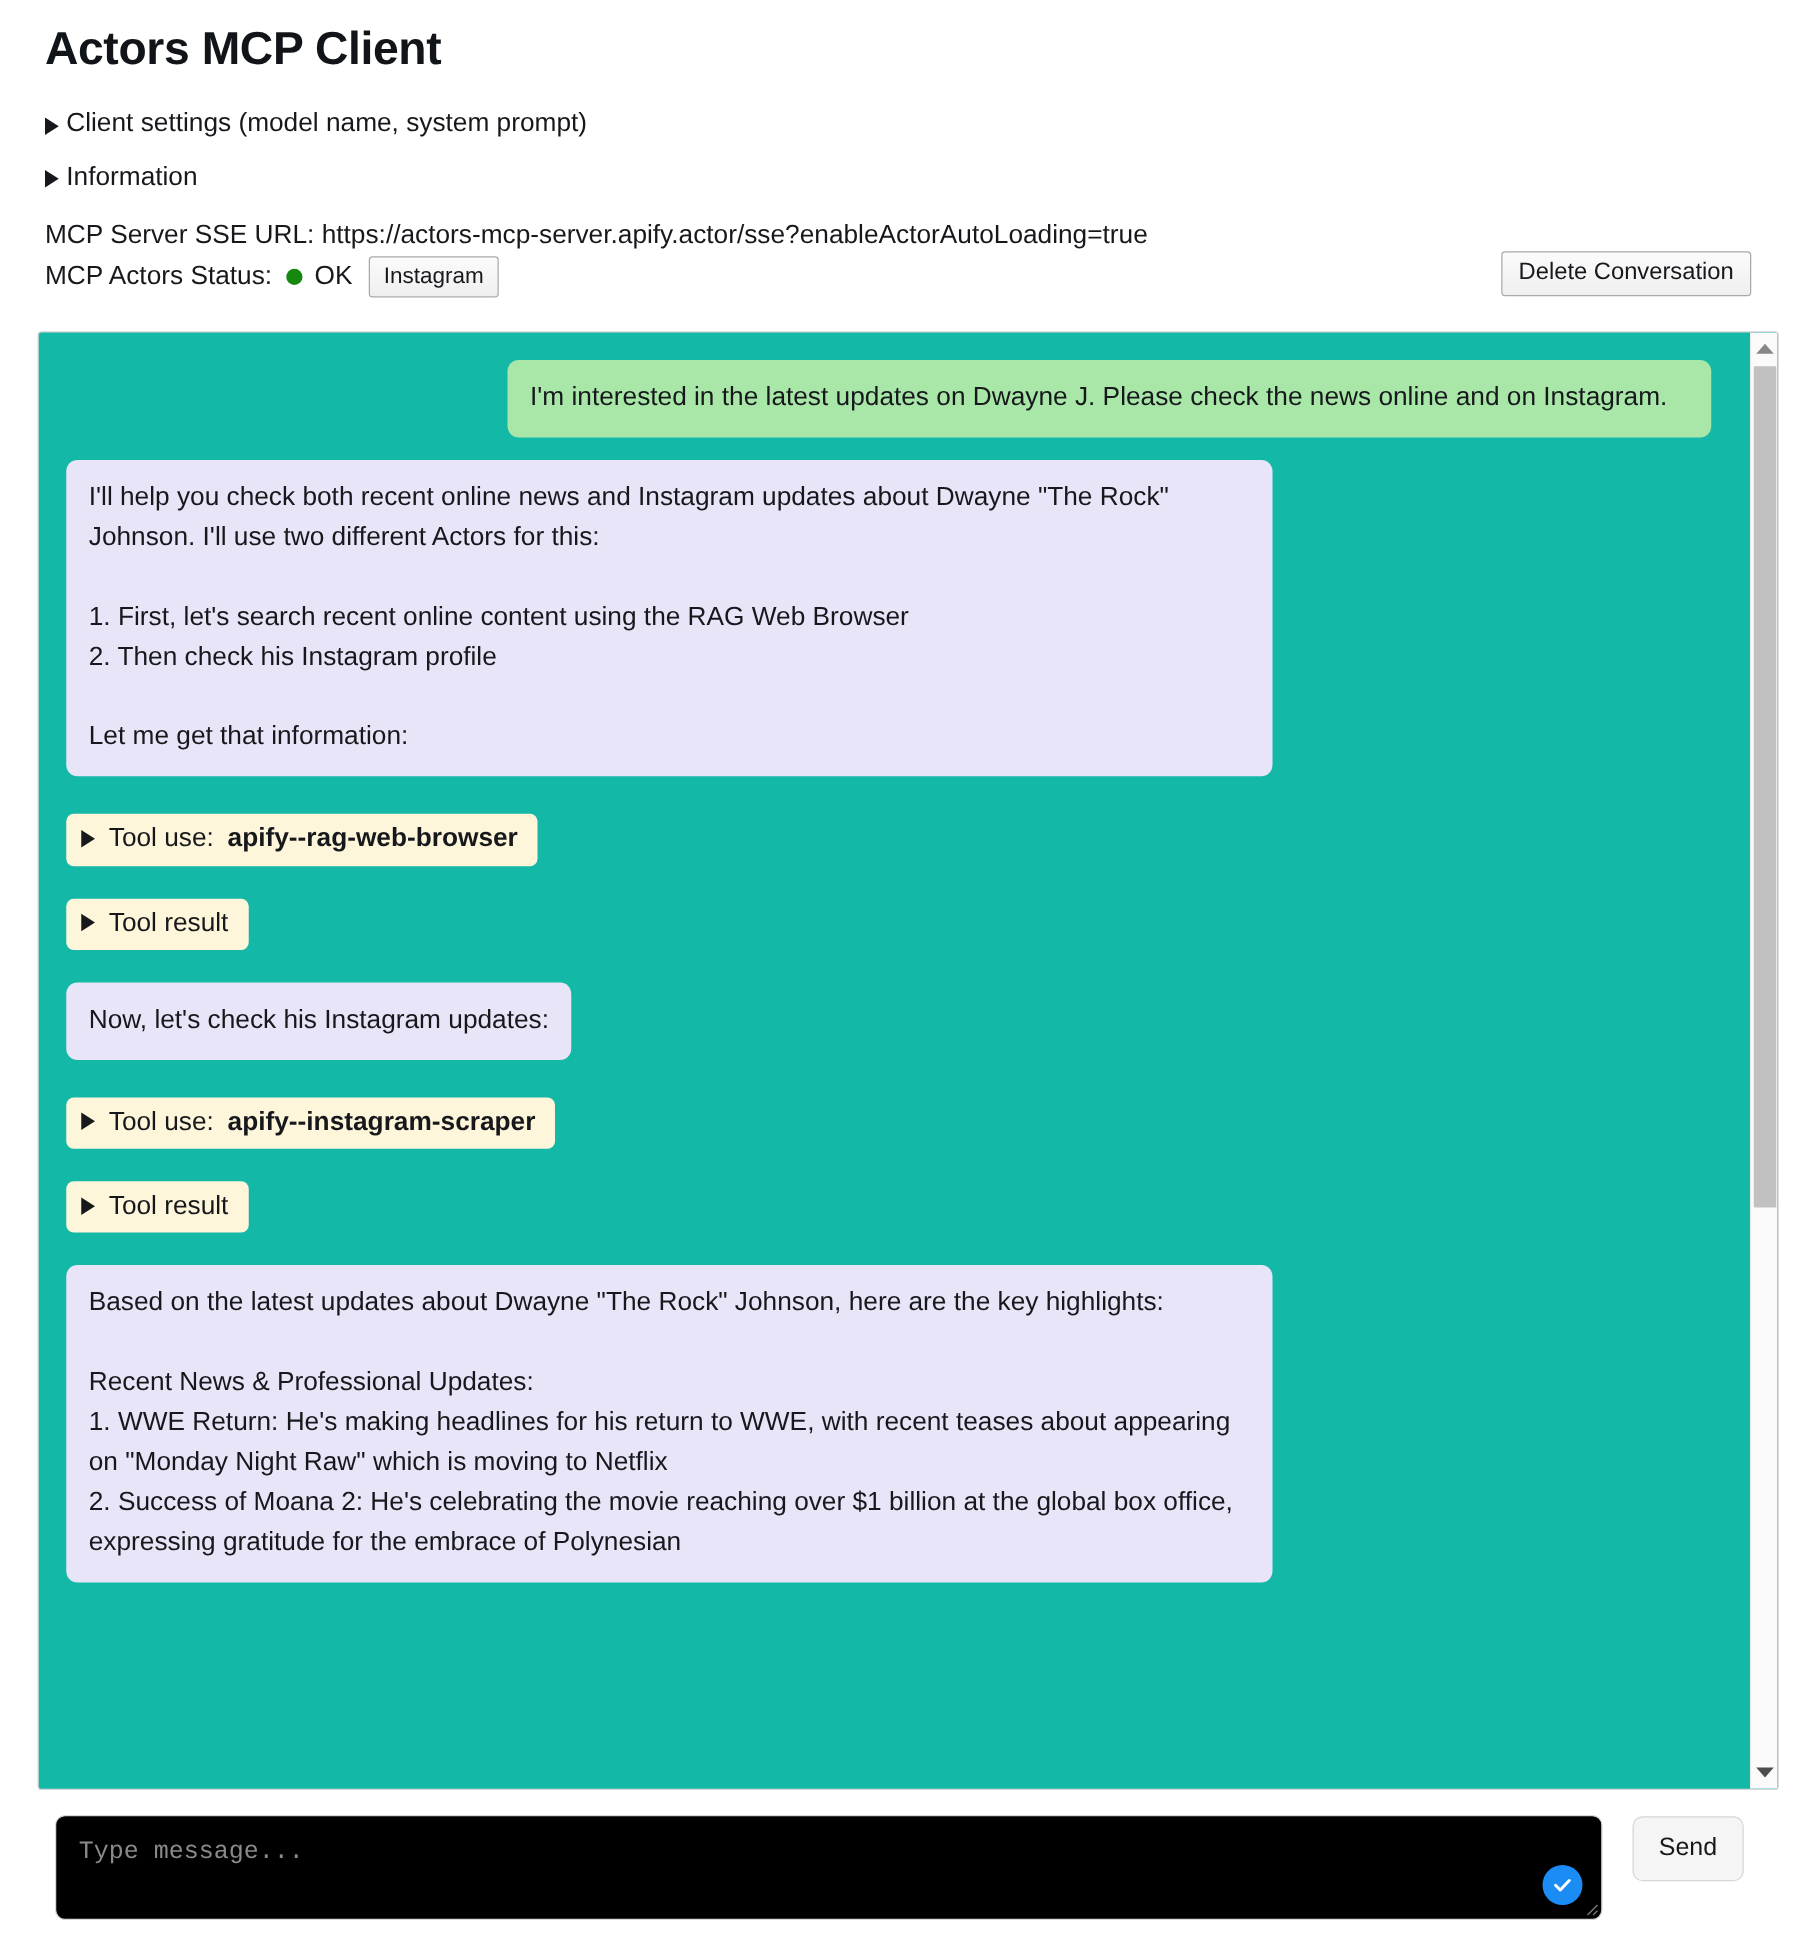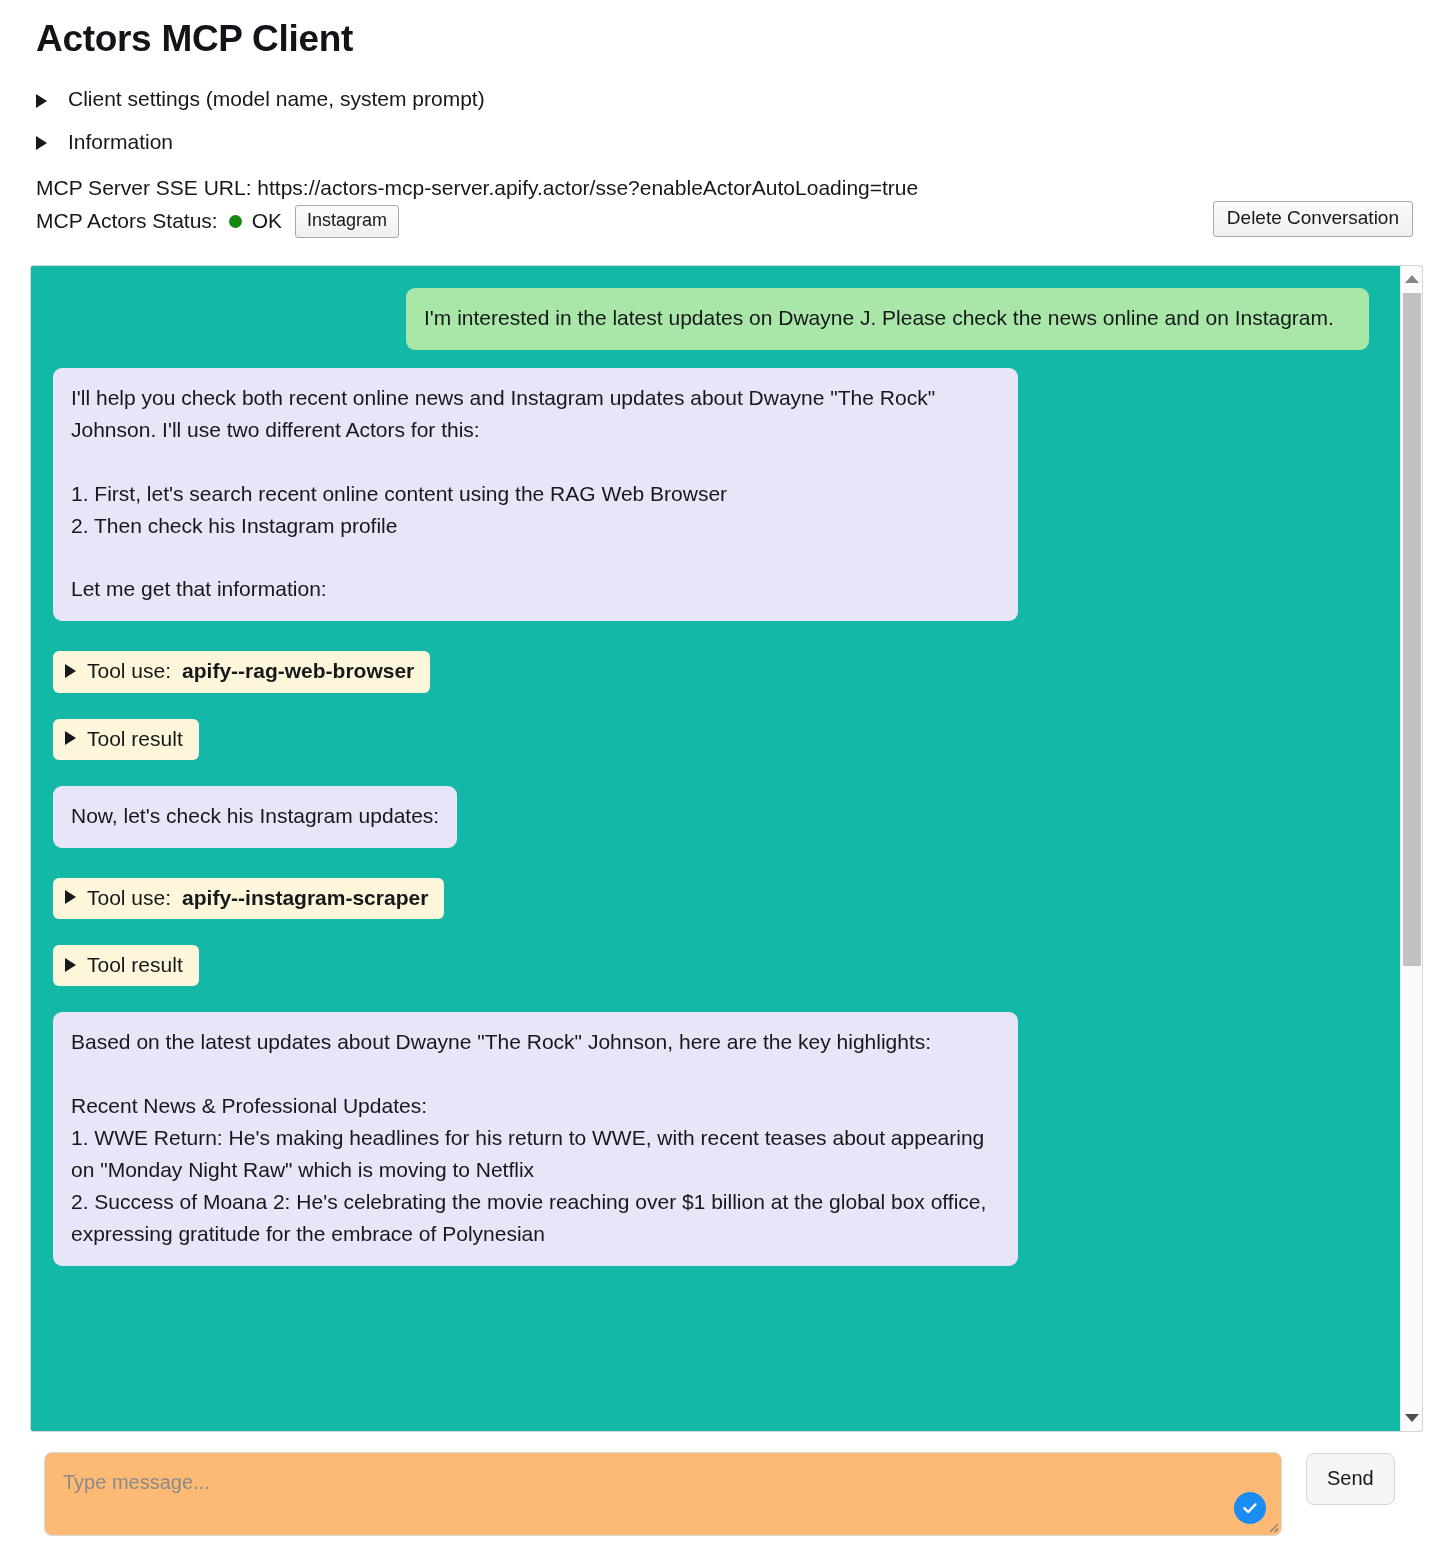--- a/index.html
+++ b/index.html
@@ -31,21 +31,21 @@
     letter-spacing: -0.3px;
     margin: 0;
     padding-top: 17px;
     line-height: 1.2;
     color: #111418;
   }
 
   .expander {
     display: flex;
     align-items: center;
-    gap: 21px;
+    gap: 6px;
     font-size: 21px;
     line-height: 1.25;
     color: #16181c;
     margin-top: 16px;
     cursor: pointer;
     width: fit-content;
   }
   .expander:first-of-type { margin-top: 25px; }
   .tri {
     display: inline-block;
@@ -90,21 +90,21 @@
     color: #16181c;
     background: linear-gradient(#fbfbfb, #efefef);
     border: 1px solid #a9a9a9;
     border-radius: 3px;
     padding: 5px 11px 6px;
     line-height: 1.1;
     cursor: pointer;
   }
   .btn-delete {
     position: absolute;
-    right: 4px;
+    right: 16px;
     top: 28px;
     font-size: 19px;
     padding: 6px 13px 7px;
   }
 
   
   .chat-wrap {
     position: absolute;
     left: 30px;
     top: 265px;
@@ -217,22 +217,22 @@
   .ta-wrap {
     position: relative;
     width: 1238px;
     height: 84px;
   }
   .ta {
     width: 100%;
     height: 100%;
     border: 1px solid #d9d9d9;
     border-radius: 8px;
-    background: #fdba74;
-    font-family: Liberation Sans, sans-serif;
+    background: #000000;
+    font-family: Liberation Mono, monospace;
     font-size: 20px;
     color: #6e6e6e;
     padding: 16px 60px 16px 18px;
     resize: none;
     outline: none;
     line-height: 1.3;
   }
   .ta::placeholder { color: #8a8a8a; }
   .check-icon {
     position: absolute;

